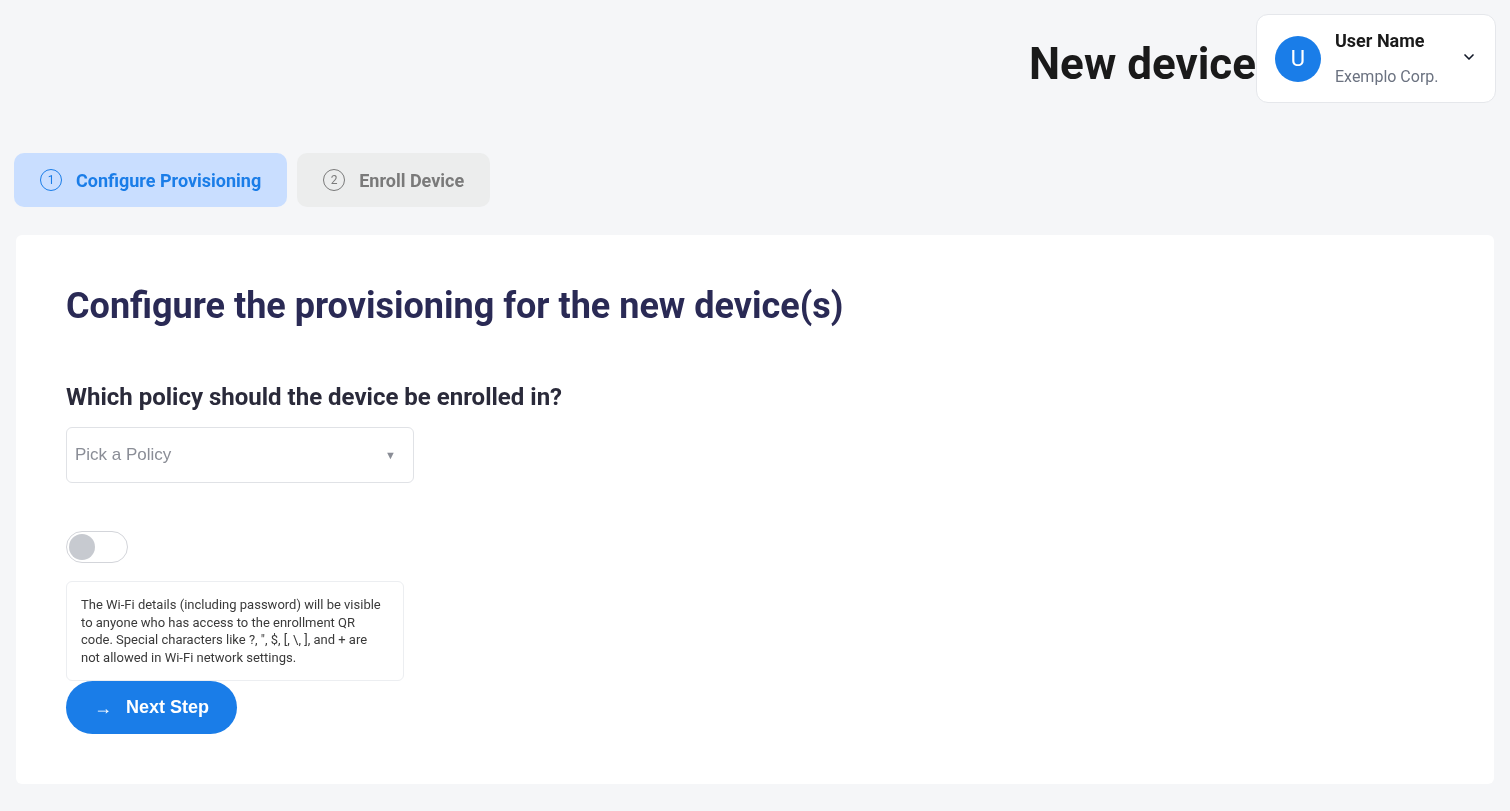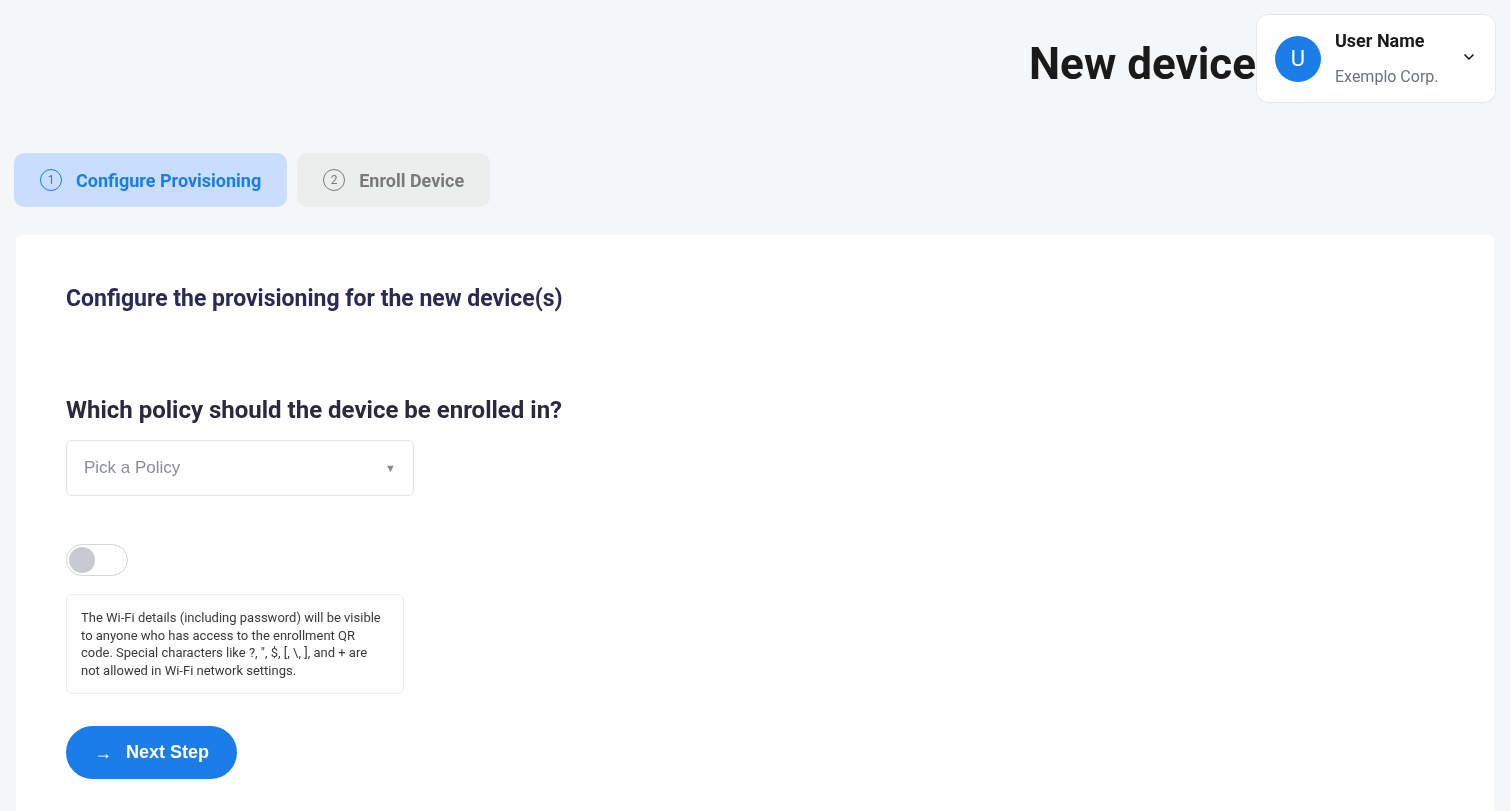--- a/index.html
+++ b/index.html
@@ -106,45 +106,45 @@
       font-size: 12px;
       font-weight: 400;
     }
     .content-card {
       background: #ffffff;
       border-radius: 6px;
       padding: 50px;
       margin: 0 2px;
     }
     .section-title {
-      font-size: 23px;
+      font-size: 36px;
       font-weight: 700;
       color: #2a2a55;
-      margin-bottom: 84px;
+      margin-bottom: 56px;
     }
     .field-group {
       margin-bottom: 48px;
     }
     .field-label {
       font-size: 24px;
       font-weight: 700;
       color: #2a2a3a;
       margin-bottom: 16px;
       display: block;
     }
     .select-wrap {
       position: relative;
       width: 348px;
     }
     .select-input {
       width: 100%;
       height: 56px;
       border: 1px solid #e0e2e6;
       border-radius: 6px;
-      padding: 0 40px 0 17px;
+      padding: 0 40px 0 8px;
       font-size: 17px;
       color: #8a8d96;
       background: #ffffff;
       appearance: none;
       cursor: pointer;
       outline: none;
       text-align: left;
     }
     .select-caret {
       position: absolute;
@@ -175,21 +175,20 @@
       left: 2px;
     }
     .info-box {
       width: 338px;
       border: 1px solid #eceef1;
       border-radius: 6px;
       padding: 14px;
       font-size: 13px;
       line-height: 1.35;
       color: #3a3a3a;
-      margin-bottom: 32px;
     }
     .next-btn {
       background: #1a7de8;
       color: #ffffff;
       border: none;
       border-radius: 30px;
       padding: 16px 28px;
       font-size: 18px;
       font-weight: 700;
       display: inline-flex;

